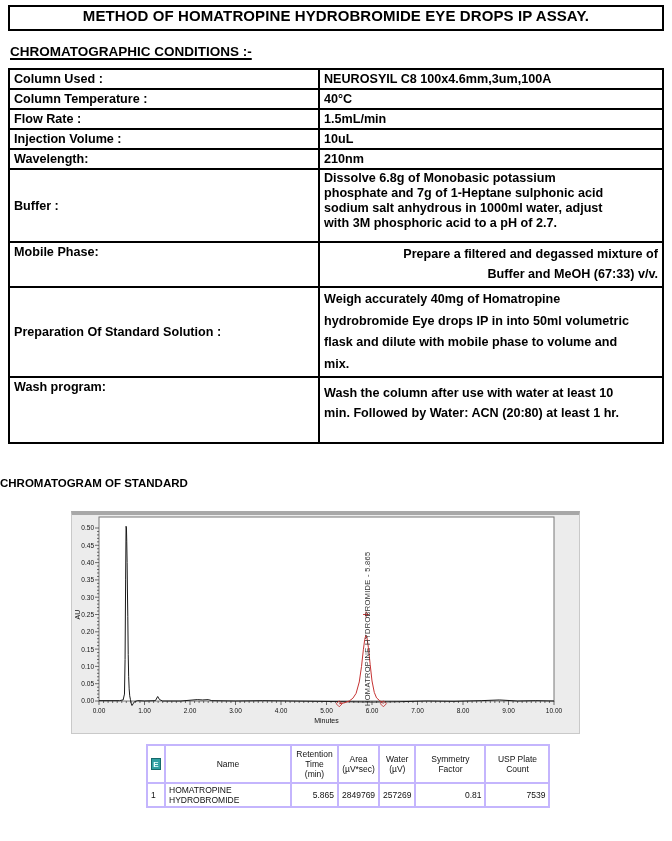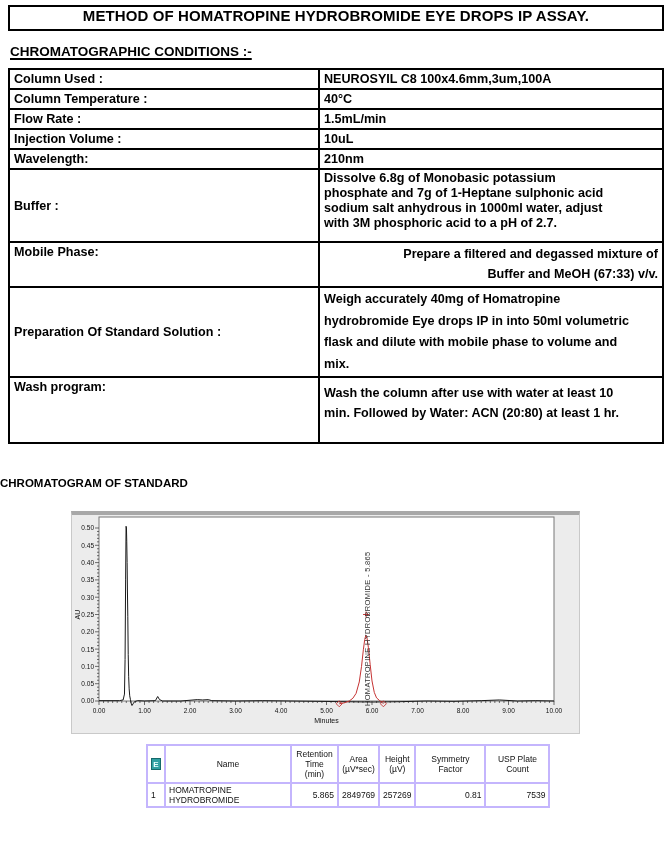--- a/index.html
+++ b/index.html
@@ -359,21 +359,21 @@
     <tr>
       <th>
         <div class="tbl-icon">E</div>
       </th>
       <th>Name</th>
       <th>Retention
 Time
 (min)</th>
       <th>Area
 (µV*sec)</th>
-      <th>Height
+      <th>Water
 (µV)</th>
       <th>Symmetry Factor</th>
       <th>USP Plate Count</th>
     </tr>
   </thead>
   <tbody>
     <tr>
       <td class="c-num">1</td>
       <td class="c-name">HOMATROPINE HYDROBROMIDE</td>
       <td class="c-right">5.865</td>

